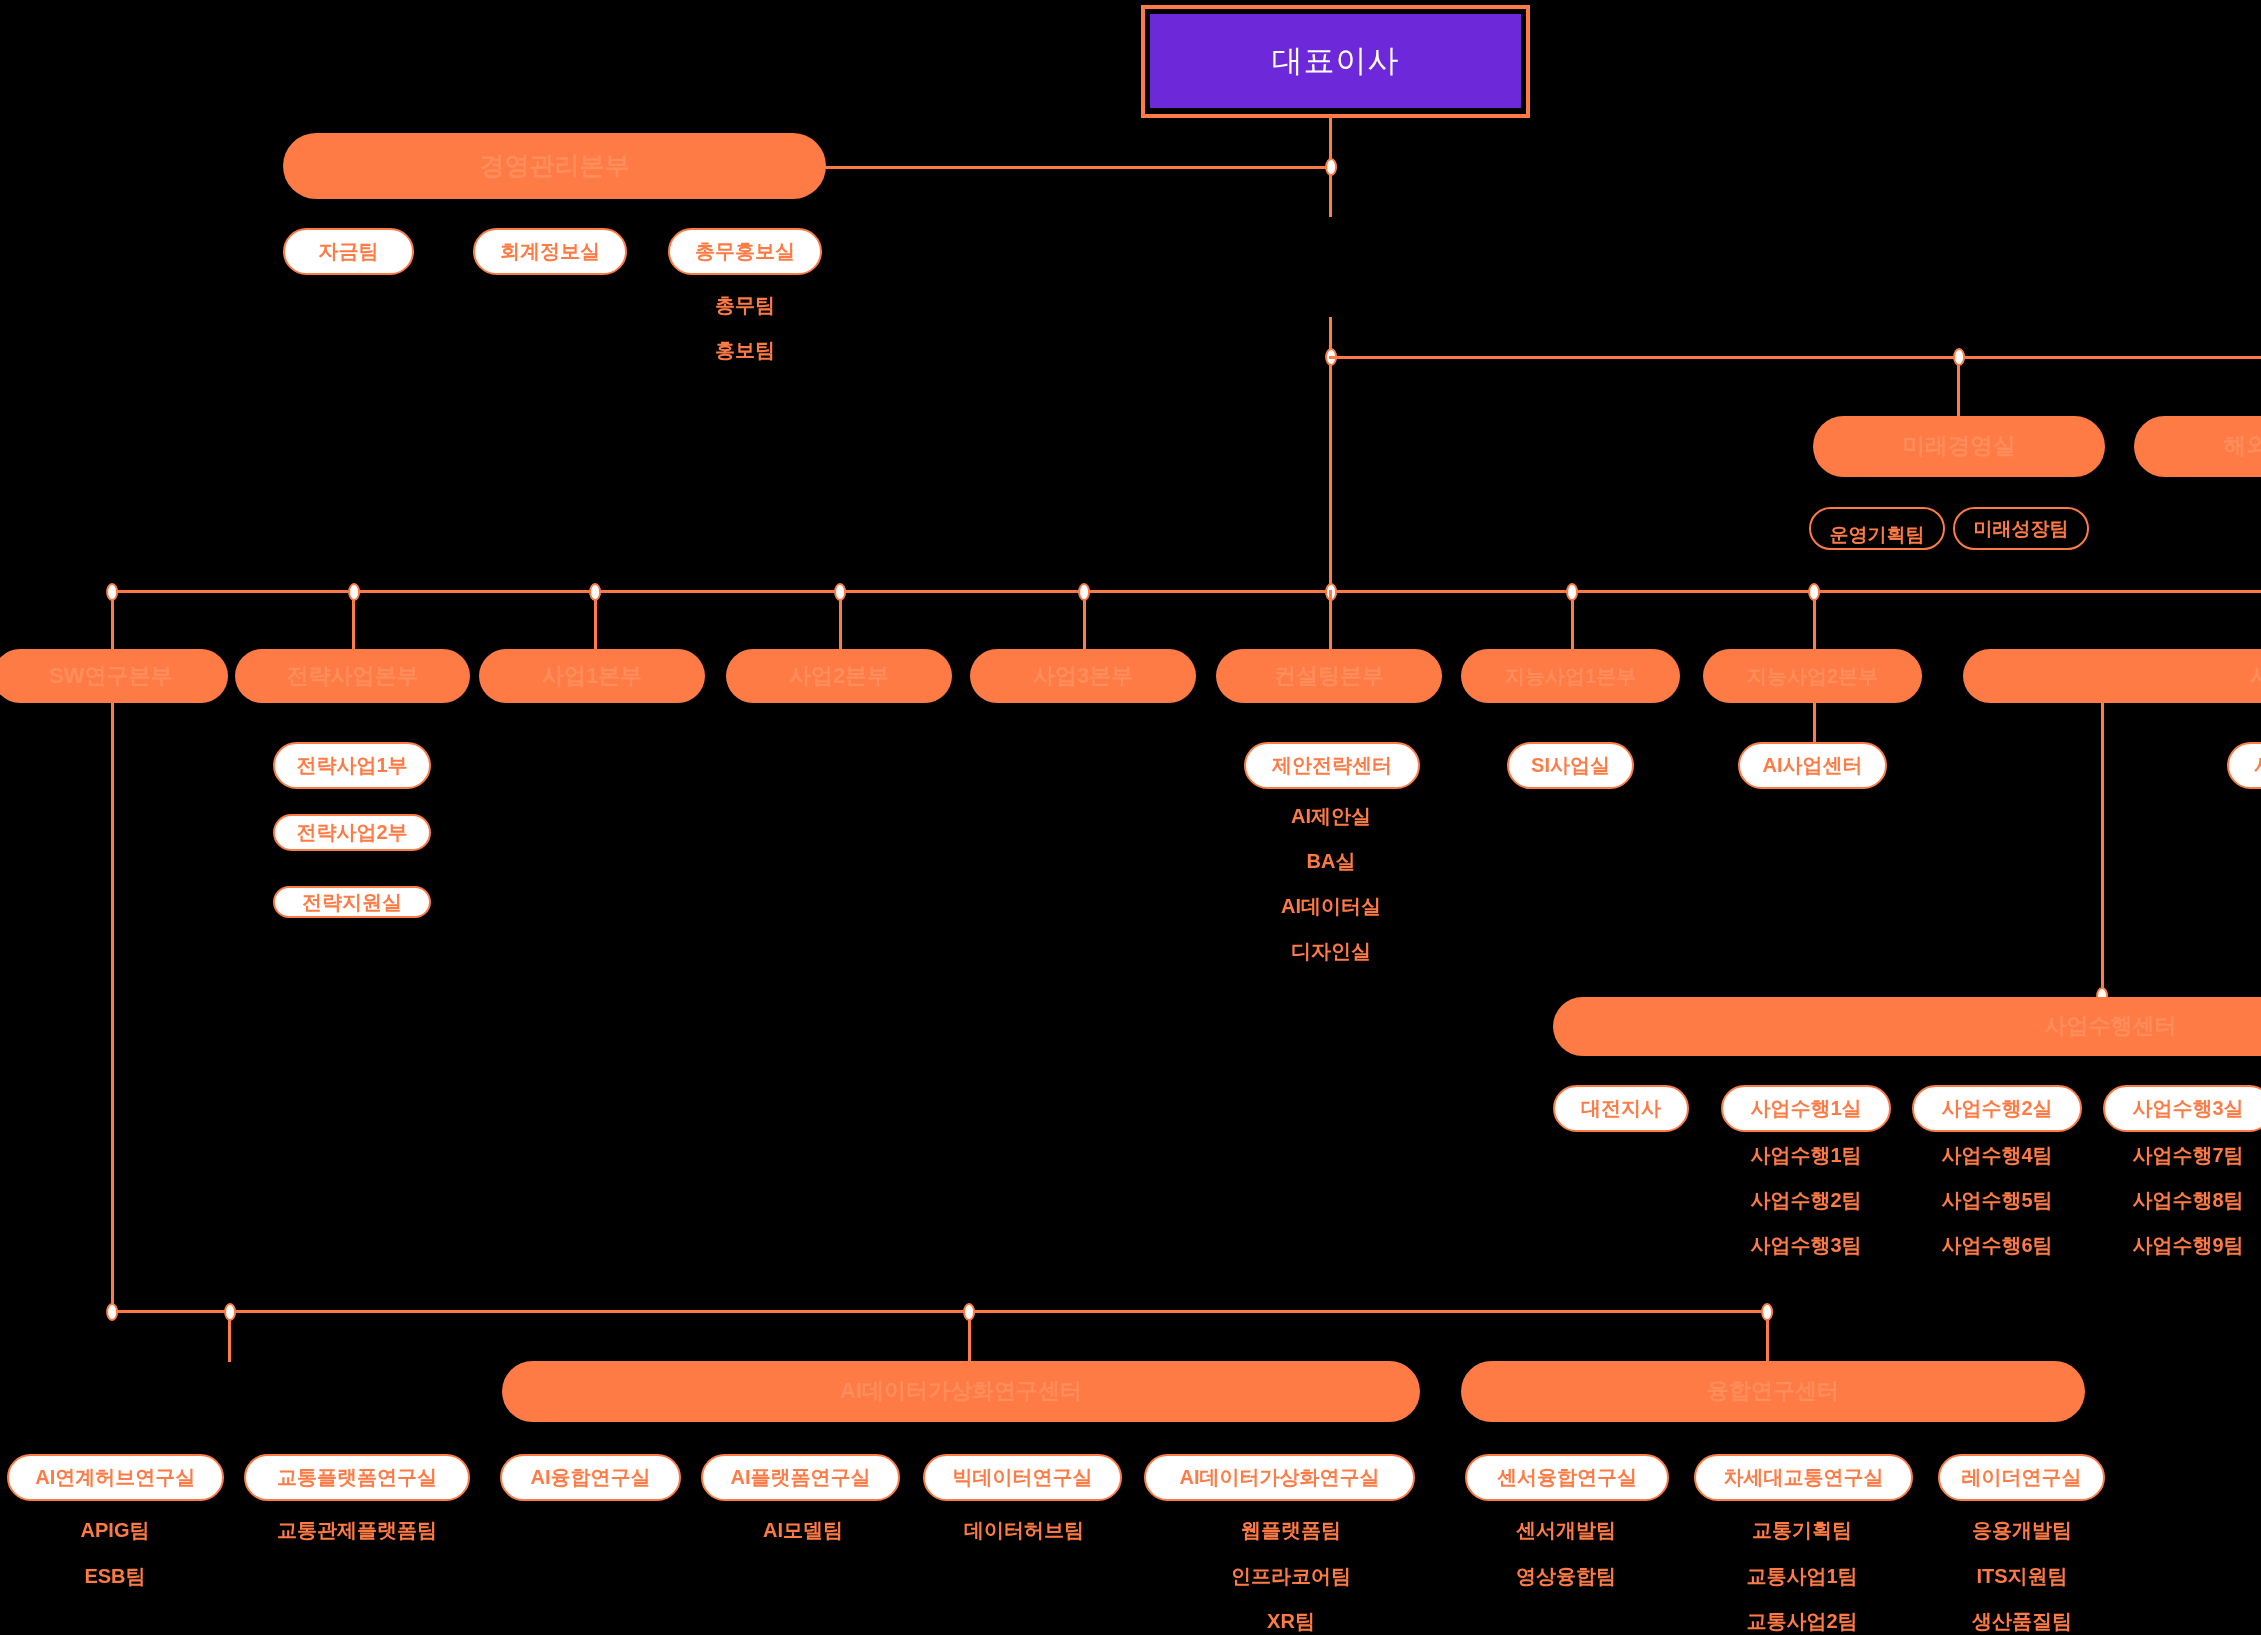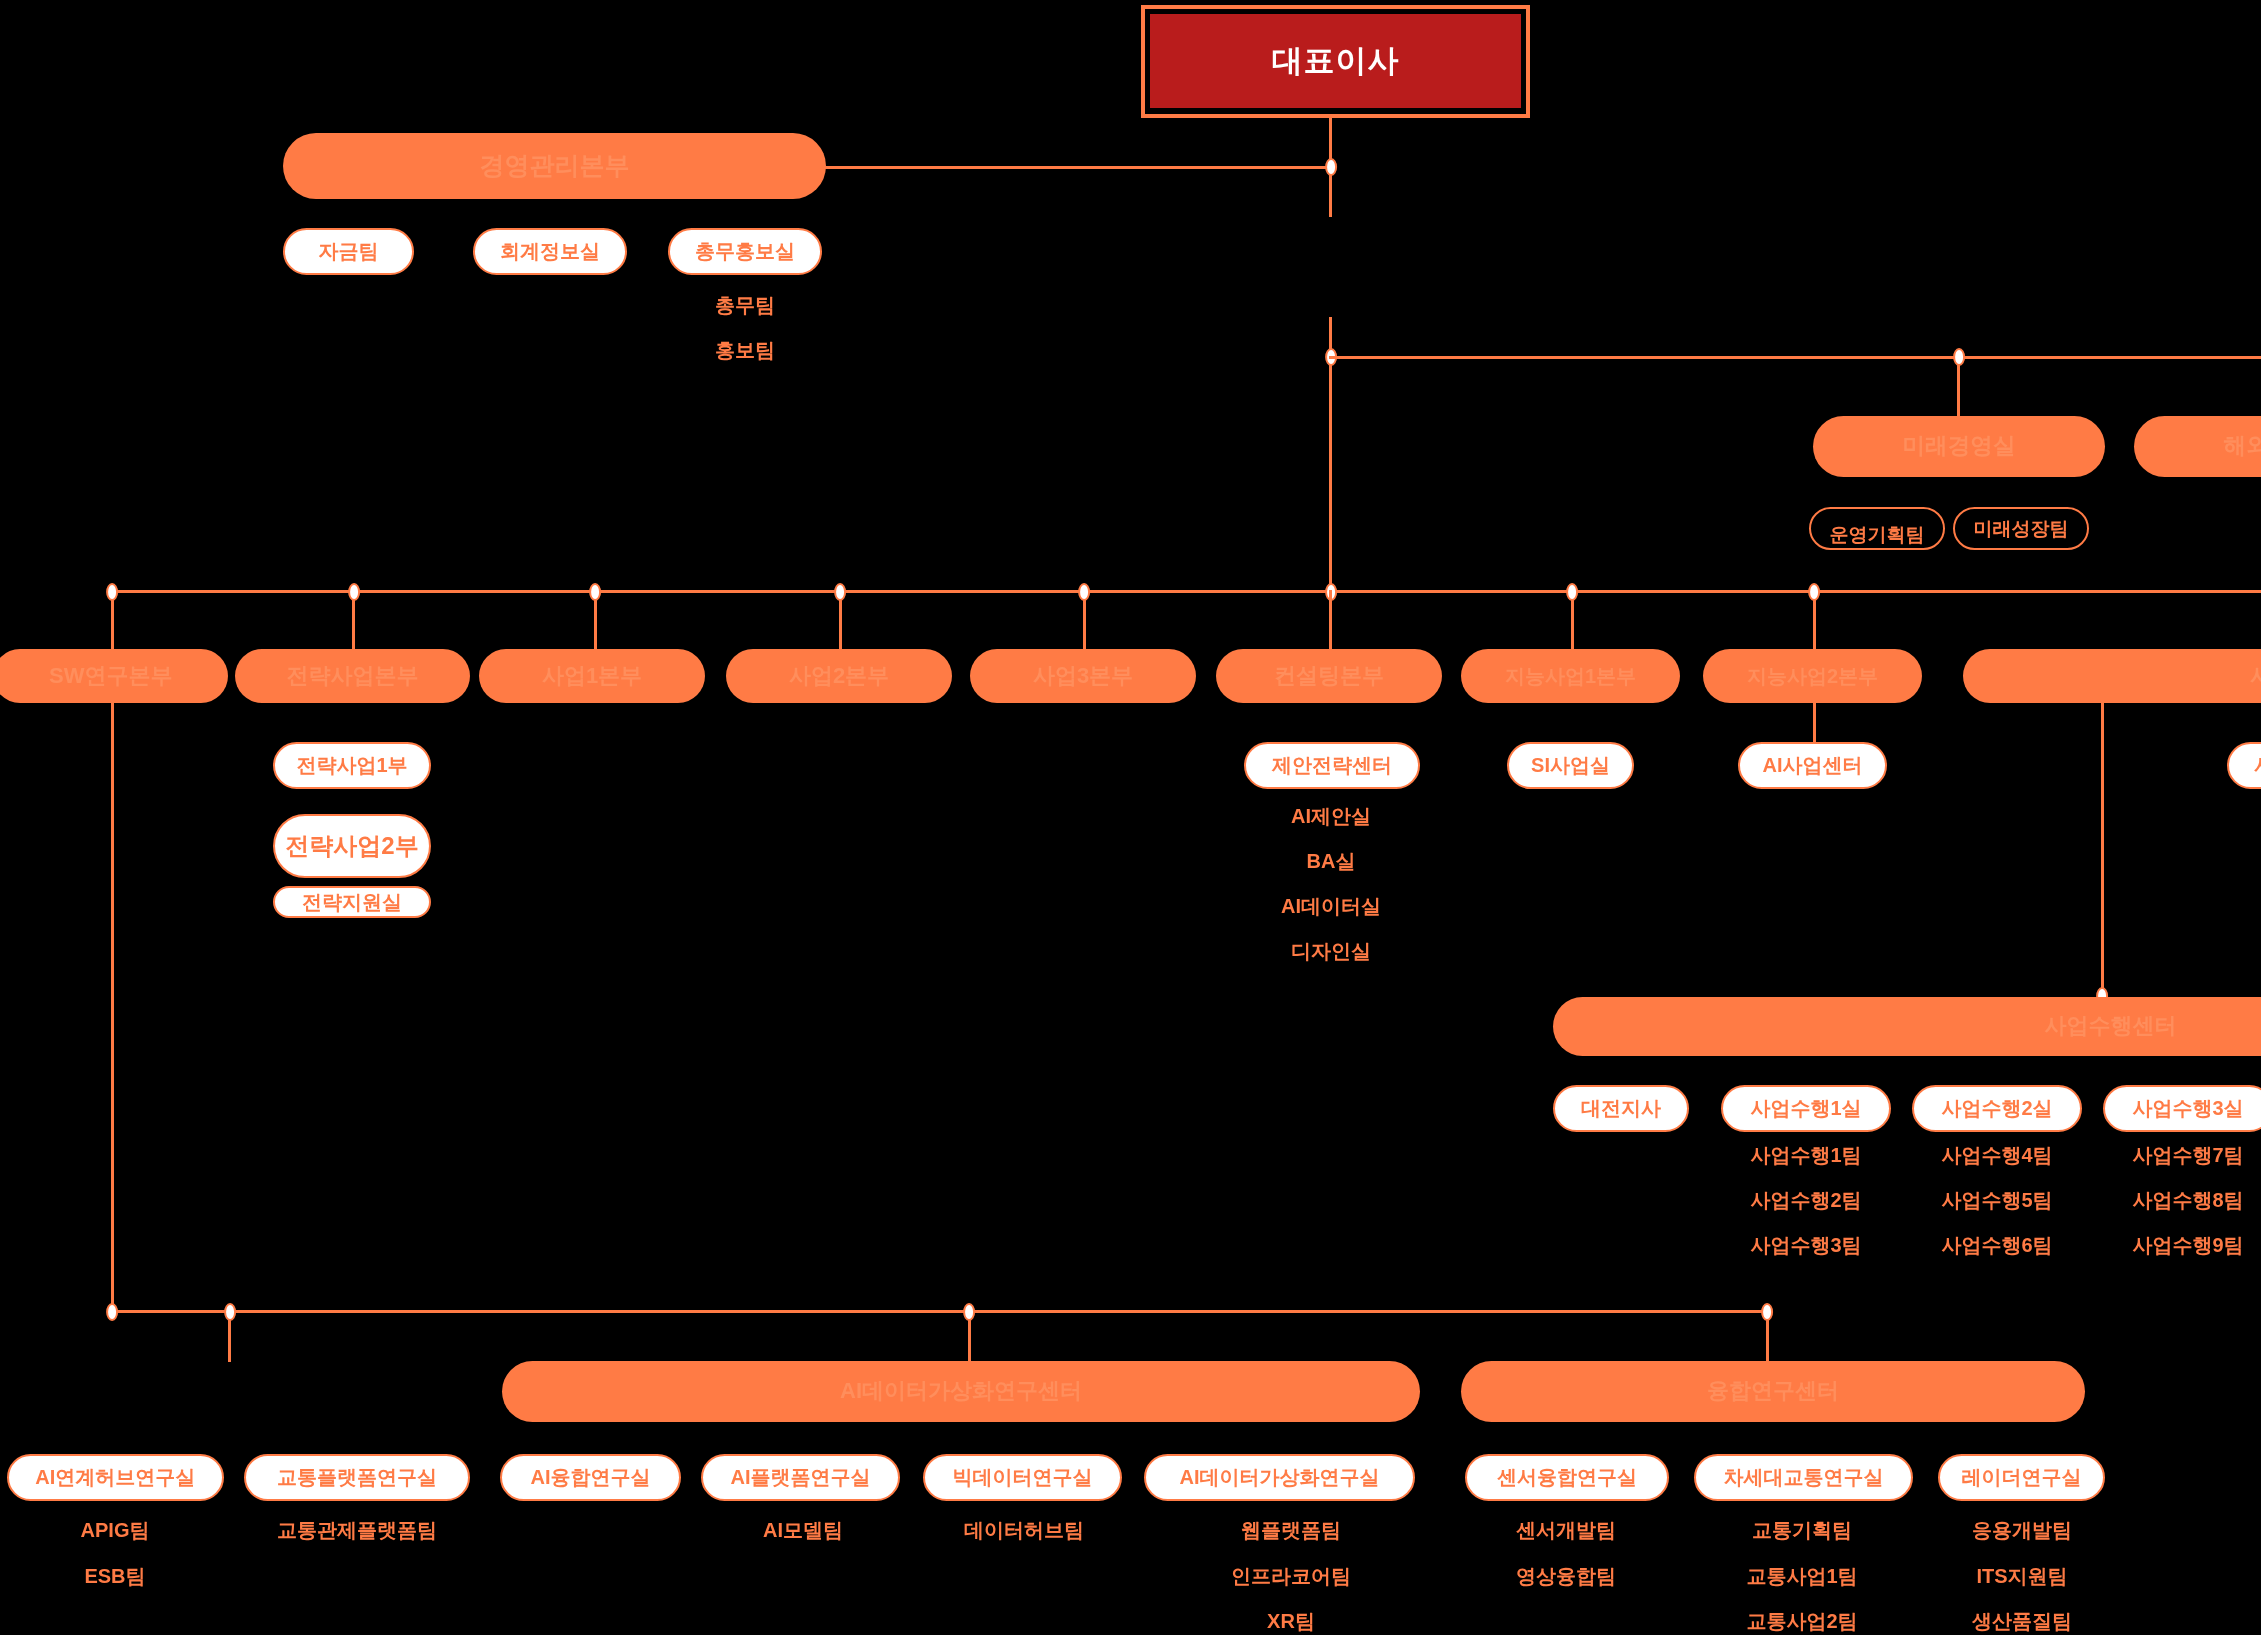--- a/index.html
+++ b/index.html
@@ -20,23 +20,23 @@
     box-sizing:border-box;
   }
 
   
   .exec{
     position:absolute;box-sizing:border-box;
     border:4.5px solid #FF7B45;background:#000;
     padding:5.4px;
   }
   .exec .inner{
-    width:100%;height:100%;background:#b91c1c;
+    width:100%;height:100%;background:#6d28d9;
     display:flex;align-items:center;justify-content:center;
-    color:#fff;font-weight:bold;letter-spacing:0.9px;
+    color:#fff;font-weight:normal;letter-spacing:0.9px;
   }
 
   .hq{
     position:absolute;box-sizing:border-box;
     background:#FF7B45;border-radius:136px;
     display:flex;align-items:center;justify-content:center;
     color:#FF8E5C;font-weight:bold;
     text-align:center;line-height:1.1;
   }
 
@@ -144,21 +144,21 @@
   <div class="hq" style="left:-6.8px;top:649px;width:235px;height:54px;font-size:22px;">
     <span>SW연구본부</span>
   </div>
 
   <div class="hq" style="left:235px;top:649px;width:235px;height:54px;font-size:22px;">
     <span>전략사업본부</span>
   </div>
   <div class="office" style="left:273px;top:742px;width:158px;height:47px;font-size:20px;">
     <span>전략사업1부</span>
   </div>
-  <div class="office" style="left:273px;top:814px;width:158px;height:64px;font-size:24px;">
+  <div class="office" style="left:273px;top:814px;width:158px;height:37px;font-size:20px;">
     <span>전략사업2부</span>
   </div>
   <div class="office" style="left:273px;top:886px;width:158px;height:32px;font-size:20px;">
     <span>전략지원실</span>
   </div>
 
   <div class="hq" style="left:479px;top:649px;width:226px;height:54px;font-size:22px;">
     <span>사업1본부</span>
   </div>
   <div class="hq" style="left:726px;top:649px;width:226px;height:54px;font-size:22px;">

